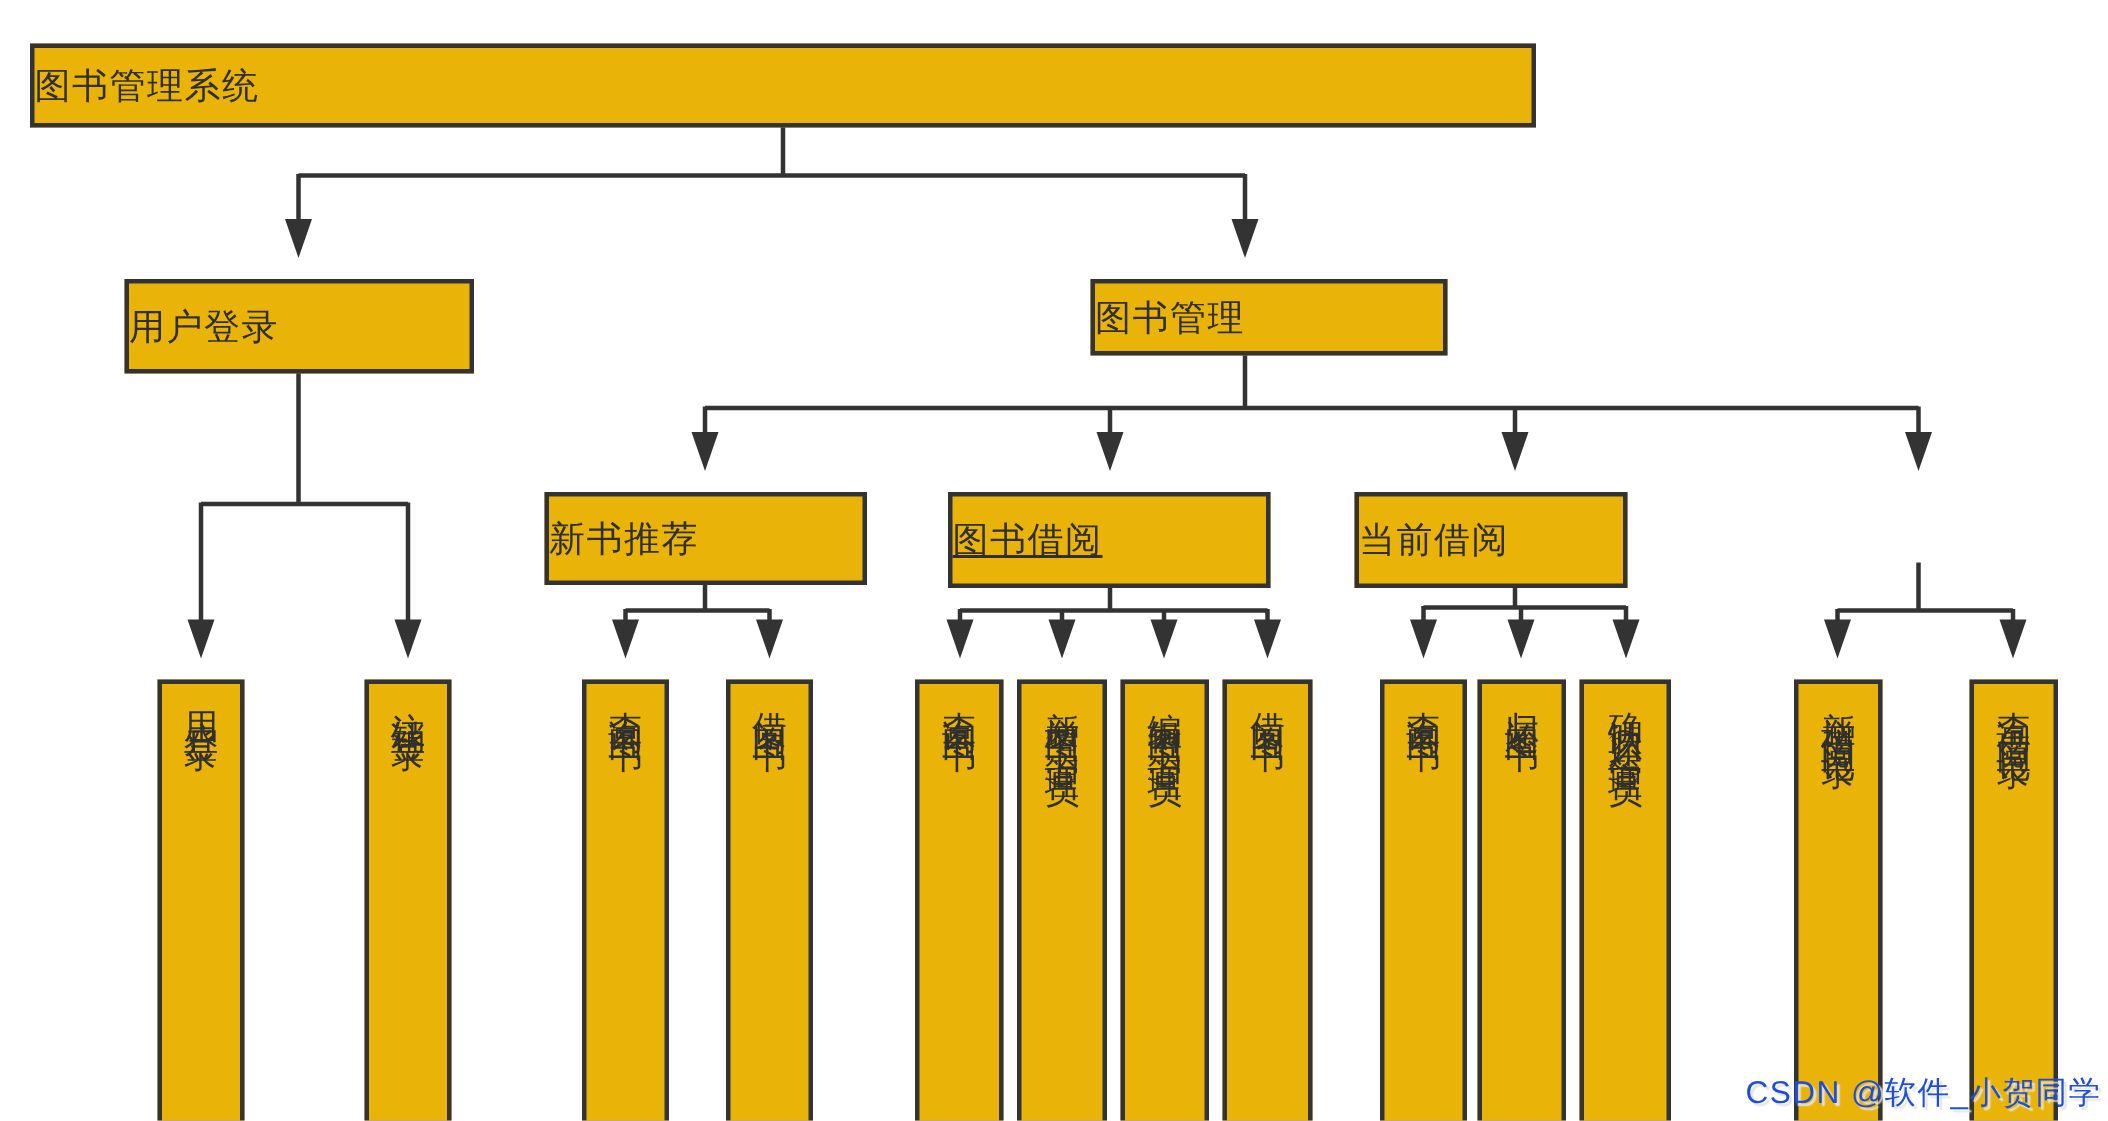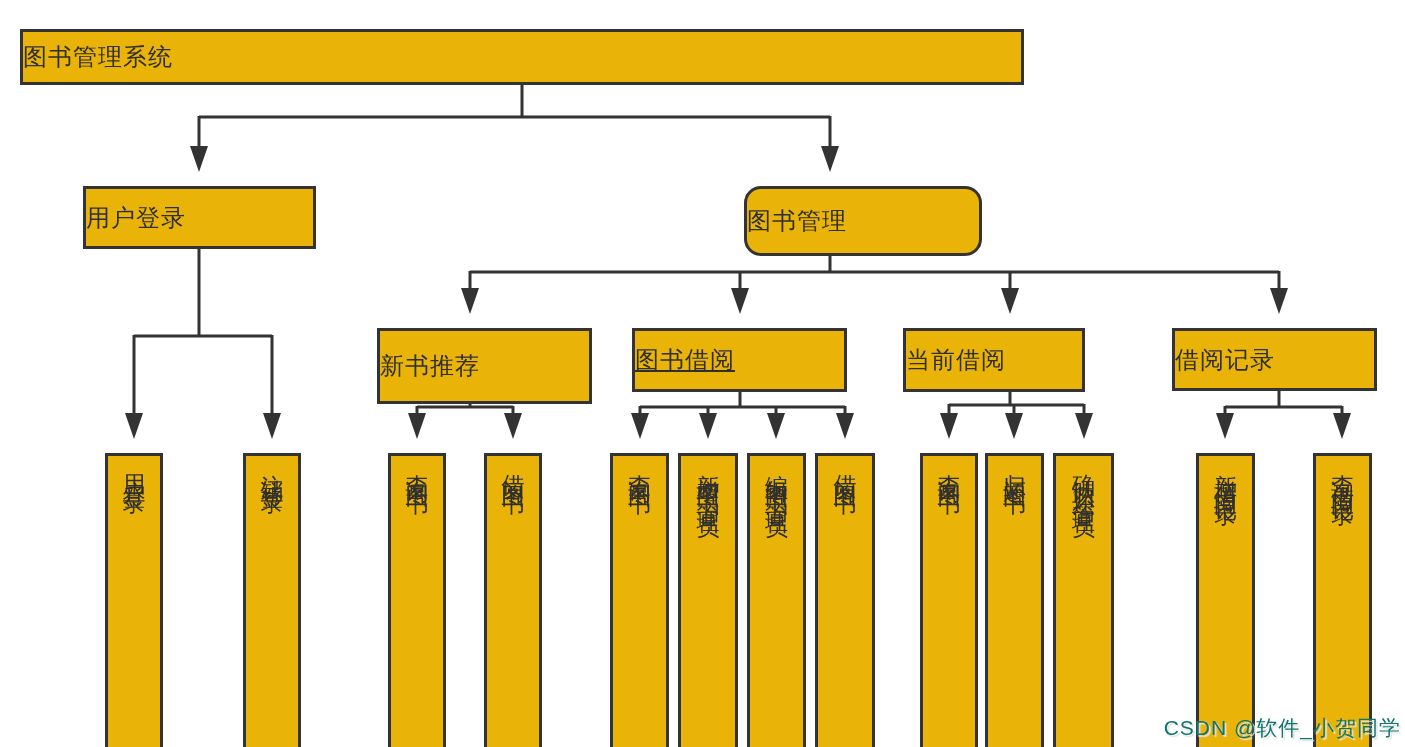--- a/index.html
+++ b/index.html
@@ -14,21 +14,21 @@
     border:3px solid #333333;display:flex;align-items:center;justify-content:flex-start;
     z-index:1;text-align:center;margin-top:16px;
   }
   .h-node{font-size:24px;letter-spacing:1px;white-space:nowrap;}
   .v-node{
     writing-mode:vertical-rl;text-orientation:mixed;
     font-size:23px;letter-spacing:6px;line-height:1;
   }
   .watermark{
     position:absolute;right:4px;bottom:5px;z-index:2;
-    font-size:21px;letter-spacing:1px;color:#0f766e;
+    font-size:21px;letter-spacing:1px;color:#1d4ed8;
     text-shadow:2px 2px 1px #e3e3e3;white-space:nowrap;
   }
 </style>
 </head>
 <body>
 
 <div id="stage">
 
   <svg class="wires" width="1405" height="747" viewBox="0 0 1405 747">
     <g stroke="#333333" stroke-width="3" fill="none">
@@ -99,35 +99,32 @@
     </g>
   </svg>
 
   <div class="node h-node" style="left:20px;top:13px;width:1004px;height:56px;">
     <span>图书管理系统</span>
   </div>
 
   <div class="node h-node" style="left:83px;top:170px;width:233px;height:63px;">
     <span>用户登录</span>
   </div>
-  <div class="node h-node" style="left:744px;top:170px;width:238px;height:70px;border-radius:17px;">
+  <div class="node h-node" style="left:727px;top:170px;width:238px;height:51px;">
     <span>图书管理</span>
   </div>
 
-  <div class="node h-node" style="left:377px;top:312px;width:215px;height:76px;">
+  <div class="node h-node" style="left:363px;top:312px;width:215px;height:62px;">
     <span>新书推荐</span>
   </div>
   <div class="node h-node" style="left:632px;top:312px;width:215px;height:64px;text-decoration:underline;">
     <span>图书借阅</span>
   </div>
   <div class="node h-node" style="left:903px;top:312px;width:182px;height:64px;">
     <span>当前借阅</span>
-  </div>
-  <div class="node h-node" style="left:1172px;top:312px;width:205px;height:63px;">
-    <span>借阅记录</span>
   </div>
 
   <div class="node v-node" style="left:105px;top:437px;width:58px;height:297px;">
     <span>用户登录</span>
   </div>
   <div class="node v-node" style="left:243px;top:437px;width:58px;height:297px;">
     <span>注销登录</span>
   </div>
 
   <div class="node v-node" style="left:388px;top:437px;width:58px;height:297px;">

